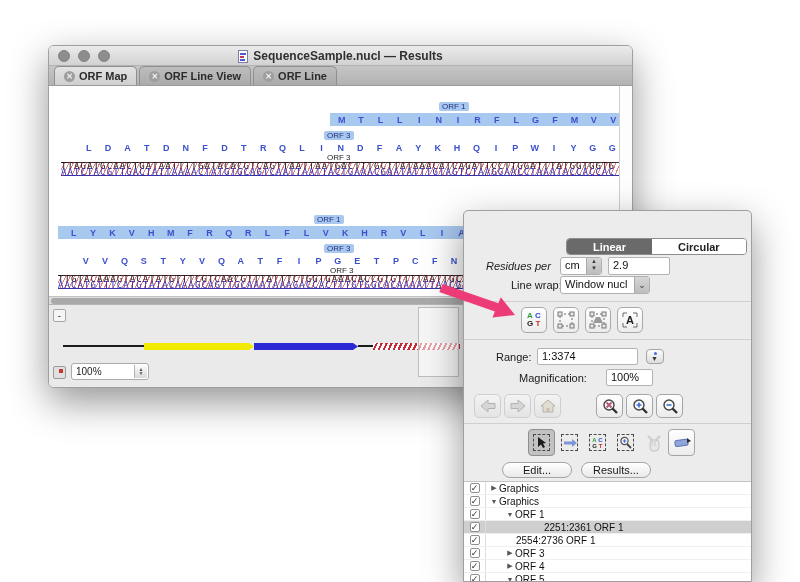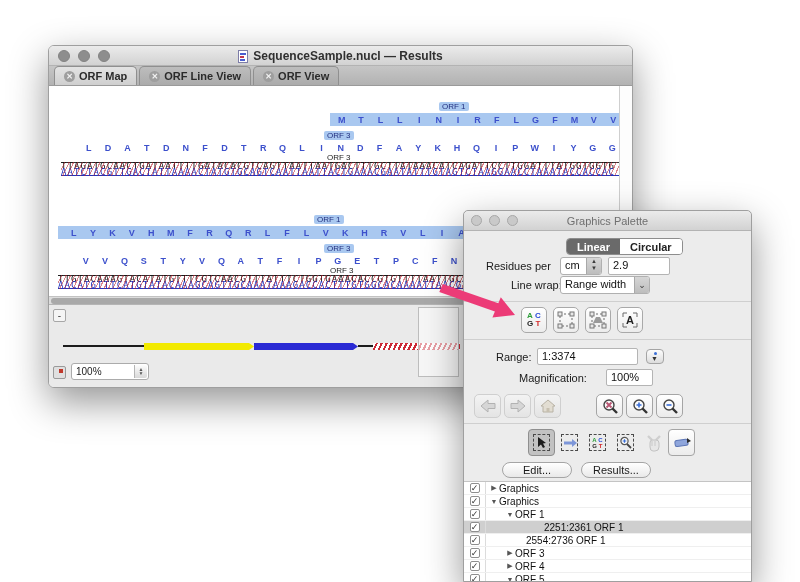--- a/index.html
+++ b/index.html
@@ -99,21 +99,21 @@
   #palette .light { width:11px; height:11px; background:#c9c9c9; border-color:#a8a8a8; }
   .hairline { position:absolute; left:0; right:0; height:1px; background:#cfcfcf; }
 
   .plabel { position:absolute; font-size:11px; color:#1a1a1a; }
   .pfield { position:absolute; background:#fff; border:1px solid #b4b4b4; border-radius:2px;
             font-size:11px; color:#111; padding:1px 4px; }
 
   #segmented { position:absolute; left:102px; top:27px; height:17px; display:flex;
                border:1px solid #8d8d8d; border-radius:4px; overflow:hidden;
                font-size:11px; font-weight:bold; }
-  #segmented .opt { padding:1px 10px; background:#fff; color:#222; line-height:14px; }
+  #segmented .opt { padding:1px 26px; background:#fff; color:#222; line-height:14px; }
   #segmented .opt.sel { background:#6a6a6a; color:#fff; }
 
   .combo { position:absolute; background:#fff; border:1px solid #b0b0b0; border-radius:3px;
            font-size:11px; color:#111; padding:1px 4px; }
   .combo .cap { position:absolute; right:0px; top:0; bottom:0; width:15px;
            background:linear-gradient(#d6d6d6,#bdbdbd); border-left:1px solid #a8a8a8;
            border-radius:0 2px 2px 0; text-align:center; color:#3b3b3b; }
   .cap .arr { display:block; font-size:6px; line-height:7px; }
   .cap .chev { font-size:9px; line-height:16px; }
 
@@ -187,21 +187,21 @@
       <div class="tab active">
         <span class="tab-close">✕</span>
         <span>ORF Map</span>
       </div>
       <div class="tab">
         <span class="tab-close">✕</span>
         <span>ORF Line View</span>
       </div>
       <div class="tab">
         <span class="tab-close">✕</span>
-        <span>ORF View</span>
+        <span>ORF Line</span>
       </div>
     </div>
 
   <div id="content">
 
     <div class="orf-label" style="left:390px; top:16px;">ORF 1</div>
     <div class="aa-bar" style="left:281px; top:27px; width:291px;"></div>
     <div class="aa-row" style="left:283px; top:29px;">
         <span class="aa-letter">M</span>
         <span class="aa-letter">T</span>
@@ -336,47 +336,39 @@
 
     <div id="ov-page-icon"></div>
     <div id="ov-zoom">
       <span>100%</span>
       <span class="stepper">▲<br>▼</span>
     </div>
   </div>
 </div>
 
 <div class="window" id="palette">
-  <div class="titlebar">
-    <div class="lights">
-      <span class="light"></span>
-      <span class="light"></span>
-      <span class="light"></span>
-    </div>
-    <div class="wtitle">Graphics Palette</div>
-  </div>
 
   <div id="segmented">
     <span class="opt sel">Linear</span>
     <span class="opt">Circular</span>
   </div>
 
-  <div class="plabel" style="left:22px; top:49px;">Residues per</div>
+  <div class="plabel" style="left:22px; top:49px;font-style:italic;">Residues per</div>
   <div class="combo" style="left:96px; top:46px; width:42px; height:18px; padding-right:16px;">
     <span>cm</span>
     <span class="cap">
         <span class="arr">▲</span>
         <span class="arr">▼</span>
       </span>
   </div>
   <div class="pfield" style="left:144px; top:46px; width:62px; height:18px;">2.9</div>
 
   <div class="plabel" style="left:47px; top:68px;">Line wrap:</div>
   <div class="combo" style="left:96px; top:65px; width:90px; height:18px; padding-right:16px;">
-    <span>Range width</span>
+    <span>Window nucl</span>
     <span class="cap"><span class="chev">⌄</span></span>
   </div>
 
   <div class="hairline" style="top:90px;"></div>
 
   <div class="sq-btn" style="left:57px; top:96px;">
     <span class="acgt-grid">
         <span style="color: rgb(46, 158, 58);">A</span>
         <span style="color: rgb(36, 72, 216);">C</span>
         <span style="color: rgb(34, 34, 34);">G</span>
@@ -537,21 +529,21 @@
       <div class="tree-row selected">
         <span class="cb-col">
           <span class="checkbox">✓</span>
         </span>
         <span class="tree-label" style="margin-left: 58px;">2251:2361 ORF 1</span>
       </div>
       <div class="tree-row">
         <span class="cb-col">
           <span class="checkbox">✓</span>
         </span>
-        <span class="tree-label" style="margin-left: 40px;">2554:2736 ORF 1</span>
+        <span class="tree-label" style="margin-left: 30px;">2554:2736 ORF 1</span>
       </div>
       <div class="tree-row">
         <span class="cb-col">
           <span class="checkbox">✓</span>
         </span>
         <span class="disc" style="margin-left: 19px;">▶</span>
         <span class="tree-label">ORF 3</span>
       </div>
       <div class="tree-row">
         <span class="cb-col">

